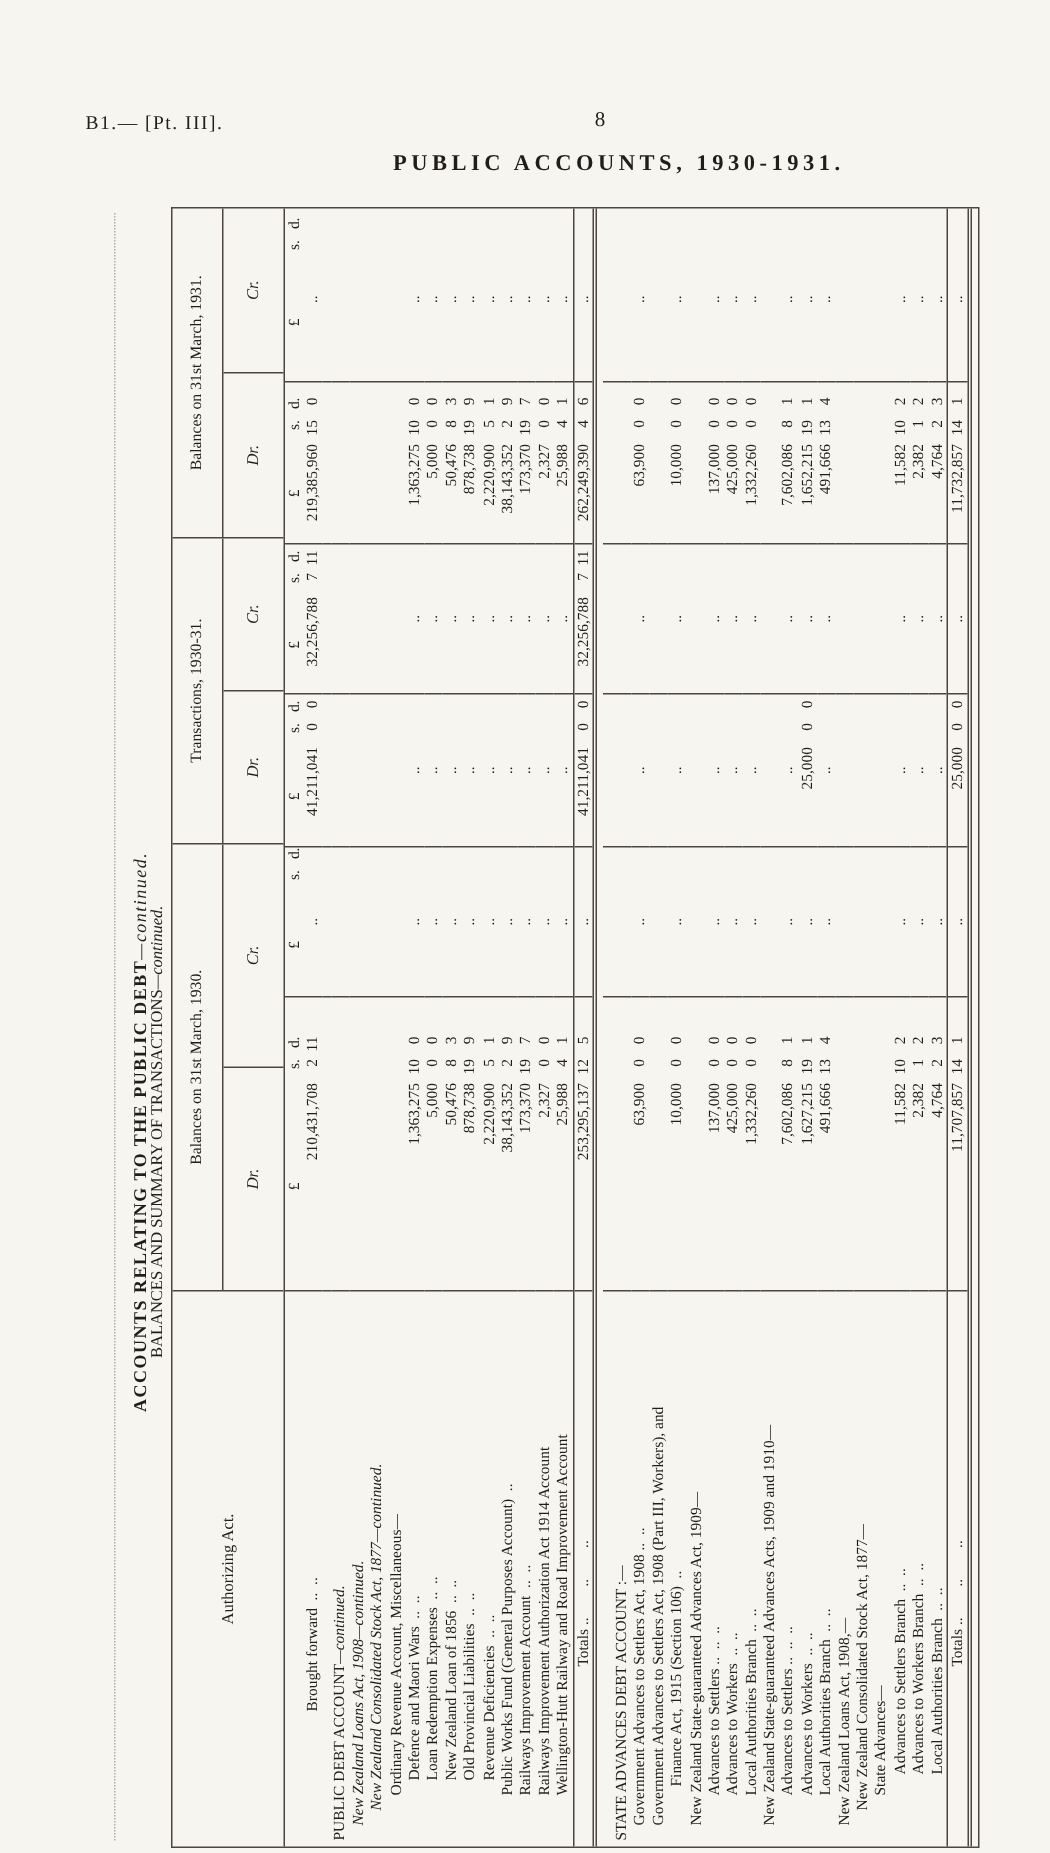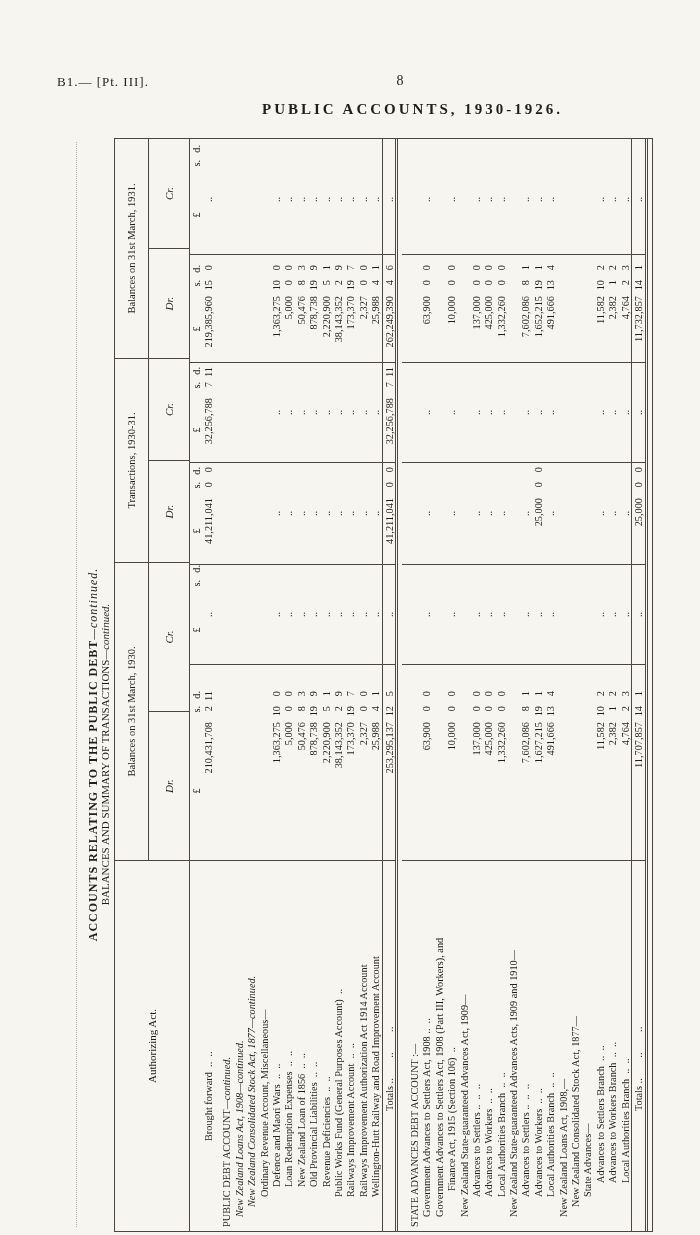--- a/index.html
+++ b/index.html
@@ -54,21 +54,21 @@
   .amt{flex:1;text-align:right;white-space:nowrap;}
   .sv{width:16px;text-align:right;}
   .dv{width:15px;text-align:right;}
   .brow.units .amt{text-align:center;}
 </style>
 </head>
 <body>
 
 <div class="doc-ref">B1.— [Pt. III].</div>
 <div class="page-num">8</div>
-<div class="main-title">PUBLIC ACCOUNTS, 1930-1926.</div>
+<div class="main-title">PUBLIC ACCOUNTS, 1930-1931.</div>
 <div class="margin-rule"></div>
 
 <div class="rot-wrap">
   <div class="t-title b"><span>ACCOUNTS RELATING TO THE PUBLIC DEBT</span><span class="it">—continued.</span></div>
   <div class="t-title t-title2"><span>BALANCES AND SUMMARY OF TRANSACTIONS</span><span class="it">—continued.</span></div>
 
   <div class="sheet">
     <div class="thead">
       <div class="auth-hdr">Authorizing Act.</div>
       <div class="group g0">

